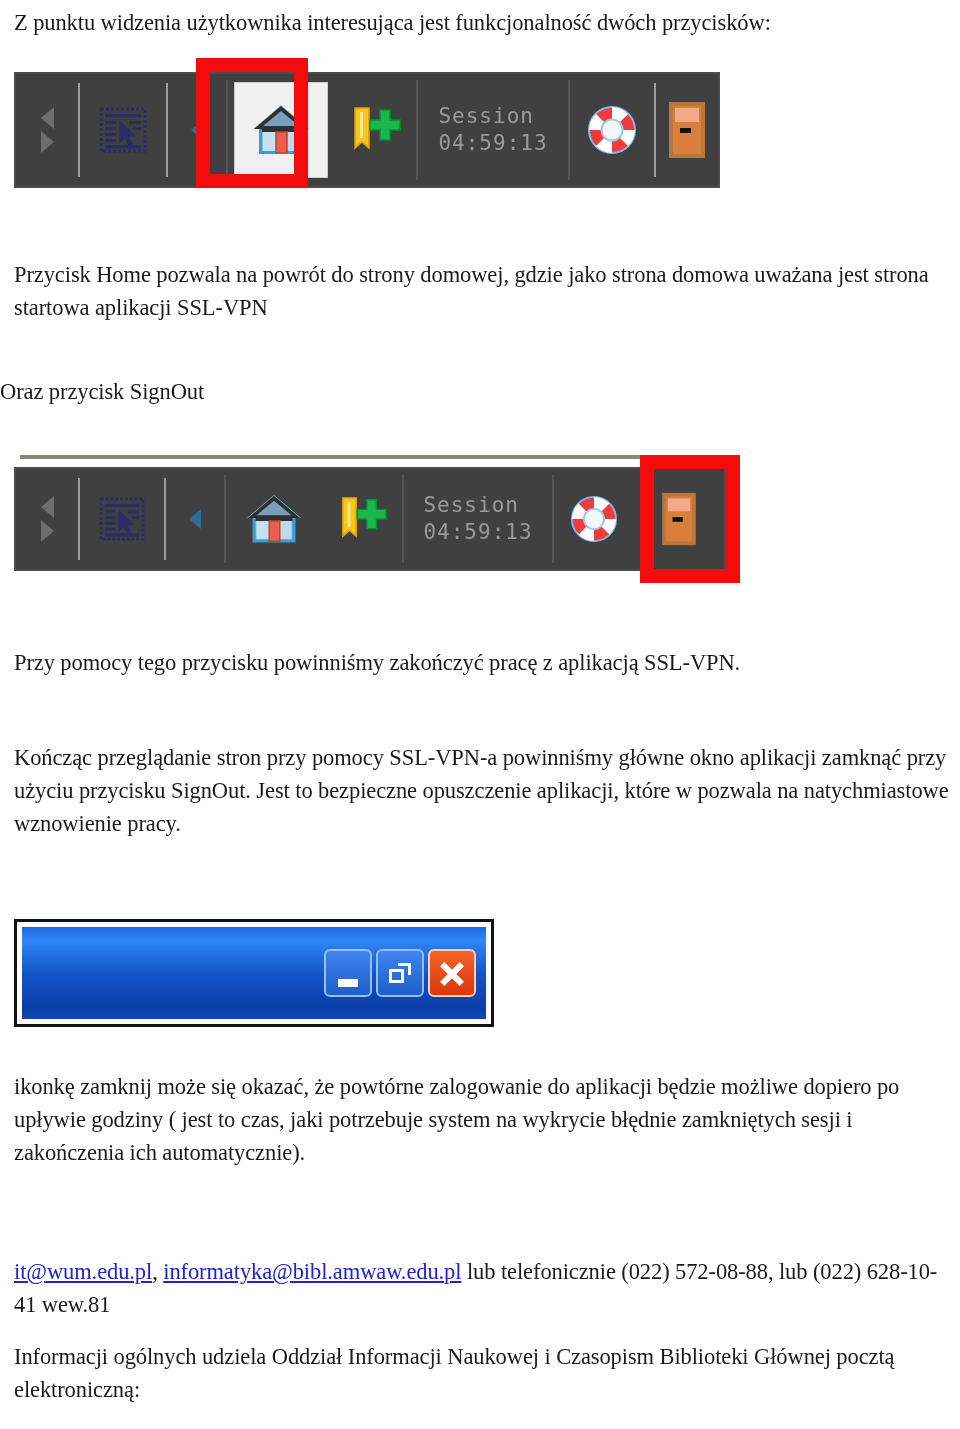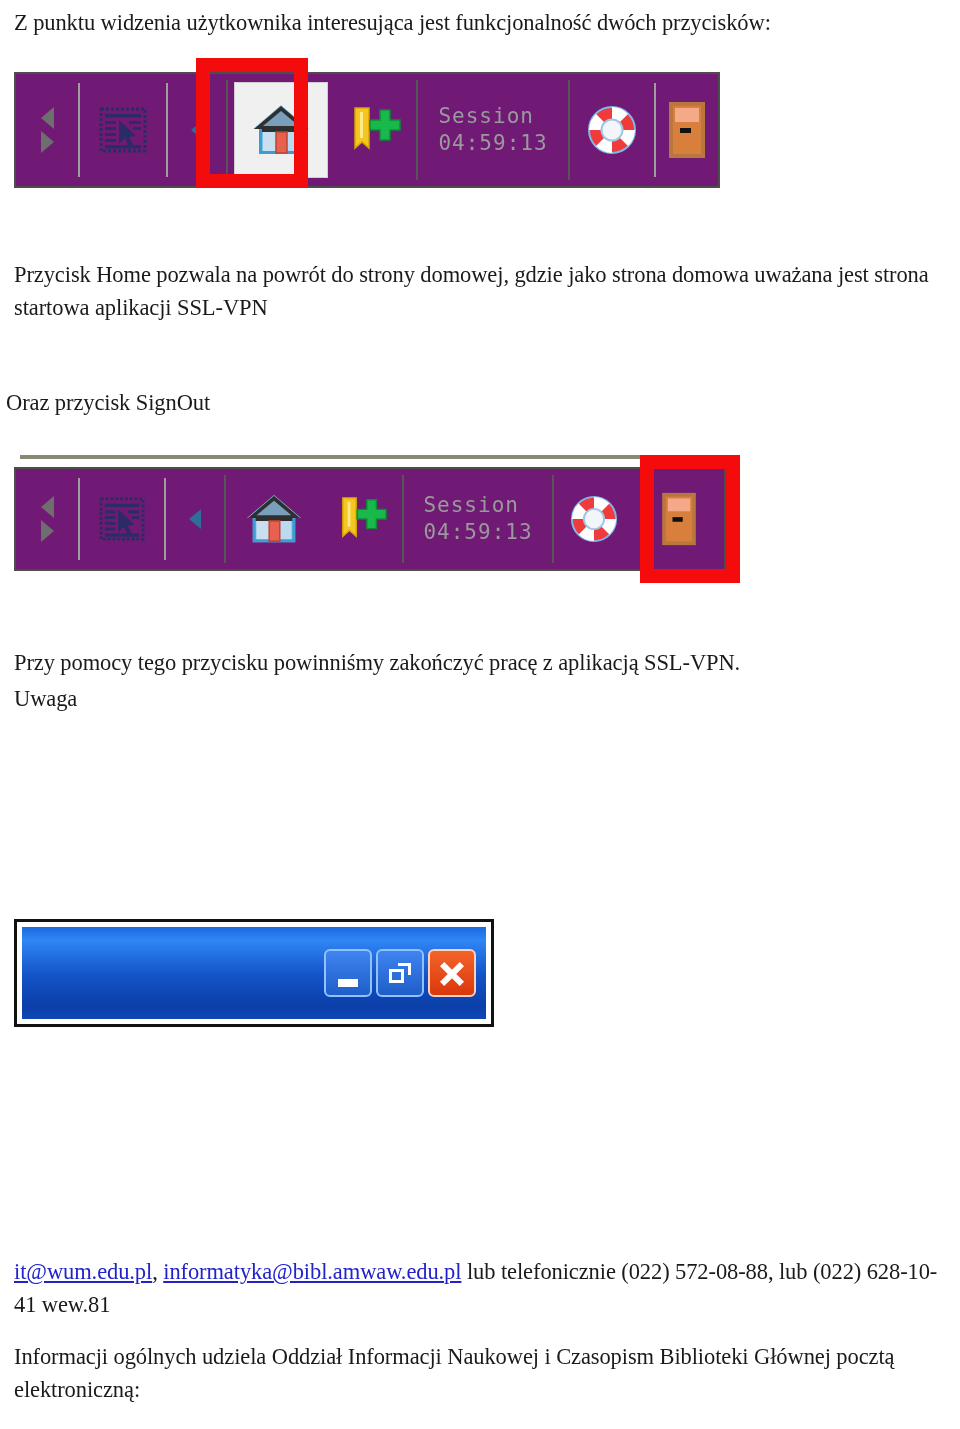--- a/index.html
+++ b/index.html
@@ -33,21 +33,21 @@
   .abs { position: absolute; }
 
   
   .toolbar-wrap {
     position: absolute;
     box-sizing: border-box;
   }
   .toolbar {
     position: absolute;
     box-sizing: border-box;
-    background: #701a75;
+    background: #404040;
     border: 2px solid #4d4d4d;
     display: flex;
     align-items: center;
   }
   .tb-topline {
     position: absolute;
     background: #8a8873;
     height: 4px;
   }
   .sep {
@@ -281,21 +281,21 @@
         </svg>
       </div>
 
     </div>
 
     <div class="redbox" style="left:182px; top:-14px; width:112px; height:130px;"></div>
   </div>
 
   <p class="para abs" style="left:14px; top:258px; width:932px;">Przycisk Home pozwala na powrót do strony domowej, gdzie jako strona domowa uważana jest strona startowa aplikacji SSL-VPN</p>
 
-  <p class="para abs" style="left:6px; top:375px; width:500px;margin-top:11px;">Oraz przycisk SignOut</p>
+  <p class="para abs" style="left:0; top:375px; width:500px;">Oraz przycisk SignOut</p>
 
   <div class="toolbar-wrap" style="left:14px; top:455px; width:726px; height:128px;">
 
     <div class="tb-topline" style="left:6px; top:0; width:700px;"></div>
 
     <div class="toolbar" style="left:0; top:12px; width:712px; height:104px;">
 
       <div class="cell" style="width:62px;">
         <div class="navarrows">
           <div class="tri tri-left"></div>
@@ -384,22 +384,22 @@
         </svg>
       </div>
 
     </div>
 
     <div class="redbox" style="left:626px; top:0px; width:100px; height:128px;"></div>
   </div>
 
   <p class="para abs" style="left:14px; top:622px; width:930px;margin-top:24px;">Przy pomocy tego przycisku powinniśmy zakończyć pracę z aplikacją SSL-VPN.</p>
 
-  <p class="para abs" style="left:14px; top:682px; width:300px;">Uwaga</p>
-
+
+  <p class="para abs" style="left:14px; top:741px; width:936px;">Kończąc przeglądanie stron przy pomocy SSL-VPN-a powinniśmy główne okno aplikacji zamknąć przy użyciu przycisku SignOut. Jest to bezpieczne opuszczenie aplikacji, które w pozwala na natychmiastowe wznowienie pracy.</p>
 
 
   <div class="winbox" style="left:14px; top:919px; width:480px; height:108px;">
     <div class="titlebar">
       <div class="winbtn">
         <span class="min-glyph"></span>
       </div>
       <div class="winbtn">
         <span class="max-glyph">
           <span class="b"></span>
@@ -408,20 +408,21 @@
       </div>
       <div class="winbtn close">
         <span class="x-glyph">
             <i></i>
             <i></i>
           </span>
       </div>
     </div>
   </div>
 
+  <p class="para abs" style="left:14px; top:1070px; width:928px;"> ikonkę zamknij może się okazać, że powtórne zalogowanie do aplikacji będzie możliwe dopiero po upływie godziny ( jest to czas, jaki potrzebuje system na wykrycie błędnie zamkniętych sesji i zakończenia ich automatycznie).</p>
 
 
   <p class="para abs" style="left:14px; top:1255px; width:936px;"><a class="mail" href="#">it@wum.edu.pl</a><span>, </span><a class="mail" href="#">informatyka@bibl.amwaw.edu.pl</a><span> lub telefonicznie (022) 572-08-88, lub (022) 628-10-41 wew.81</span></p>
 
   <p class="para abs" style="left:14px; top:1340px; width:938px;">Informacji ogólnych udziela Oddział Informacji Naukowej i Czasopism Biblioteki Głównej pocztą elektroniczną:</p>
 
 
 </div>
 
 </body></html>

